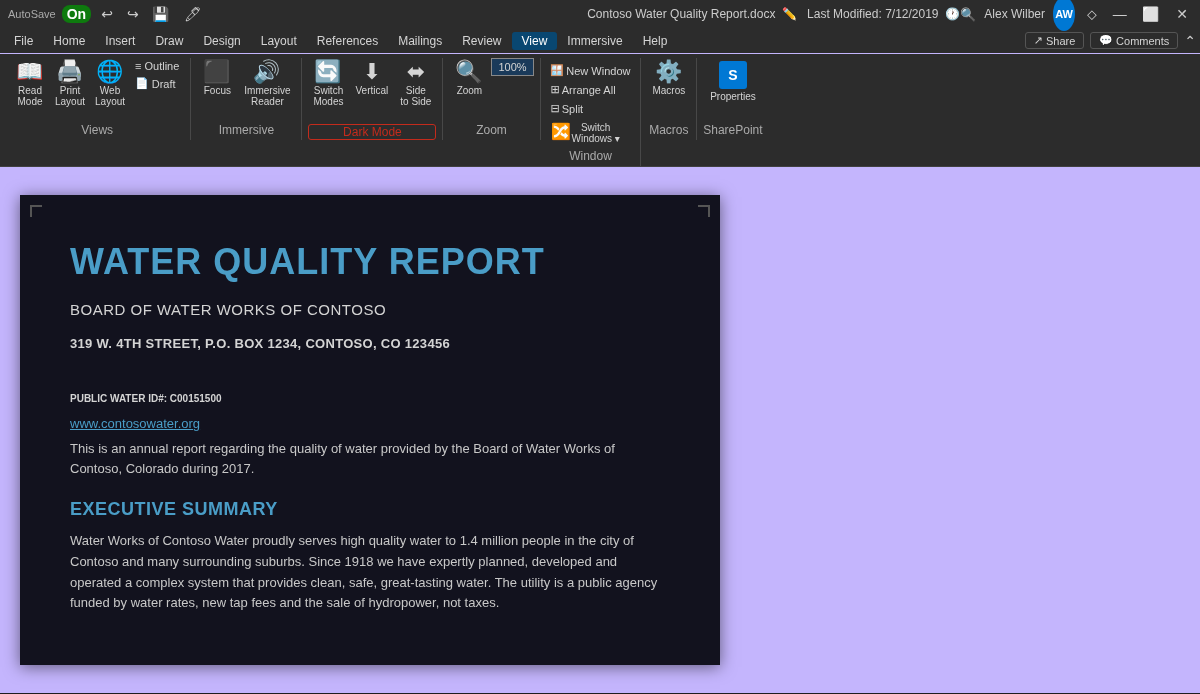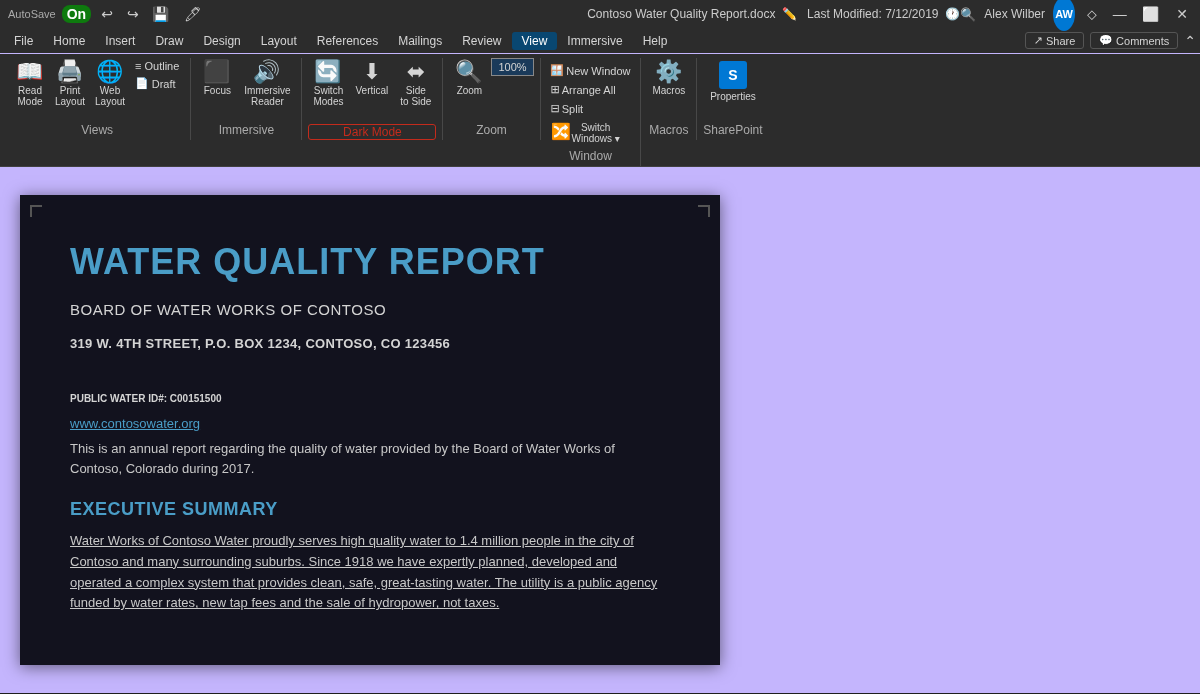--- a/index.html
+++ b/index.html
@@ -247,21 +247,20 @@
       font-size: 18px;
       font-weight: bold;
       color: #4a9dc7;
       margin-bottom: 8px;
       letter-spacing: 0.5px;
     }
     .doc-section-body {
       font-size: 13px;
       color: #c8c8c8;
       line-height: 1.6;
-      text-decoration: underline;
     }
 
     .main-content {
       display: flex;
       flex-direction: column;
       height: calc(694px - 28px - 26px - 86px - 20px);
     }
   </style>
 </head>
 <body>

